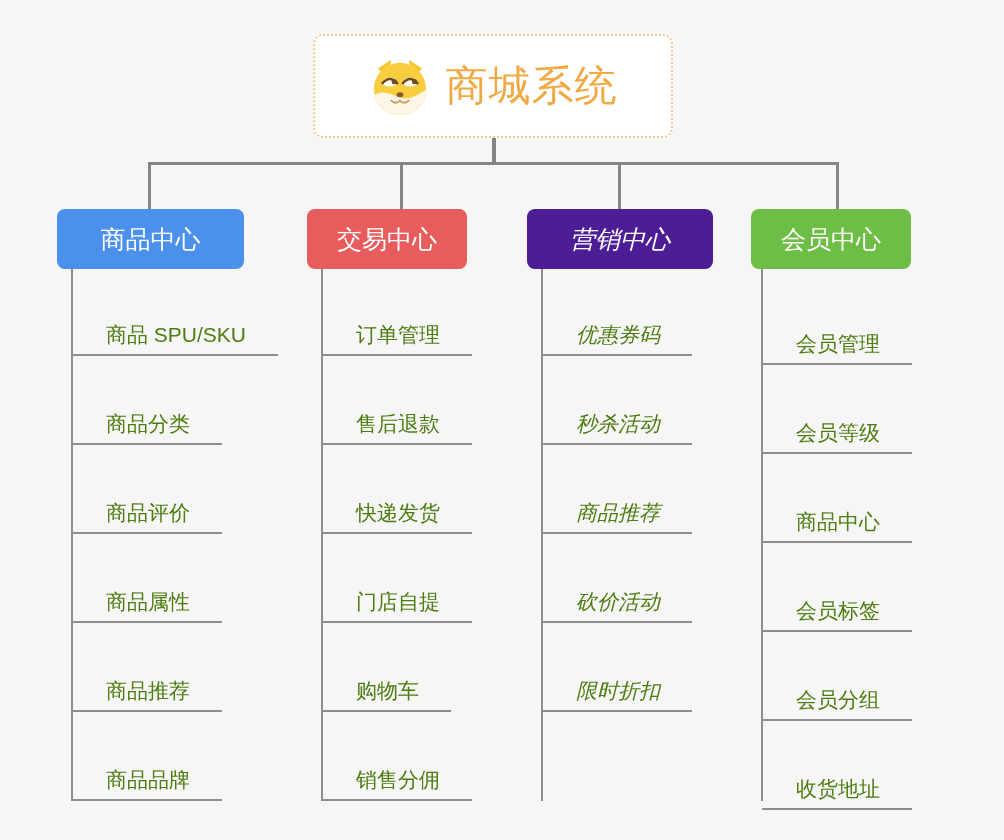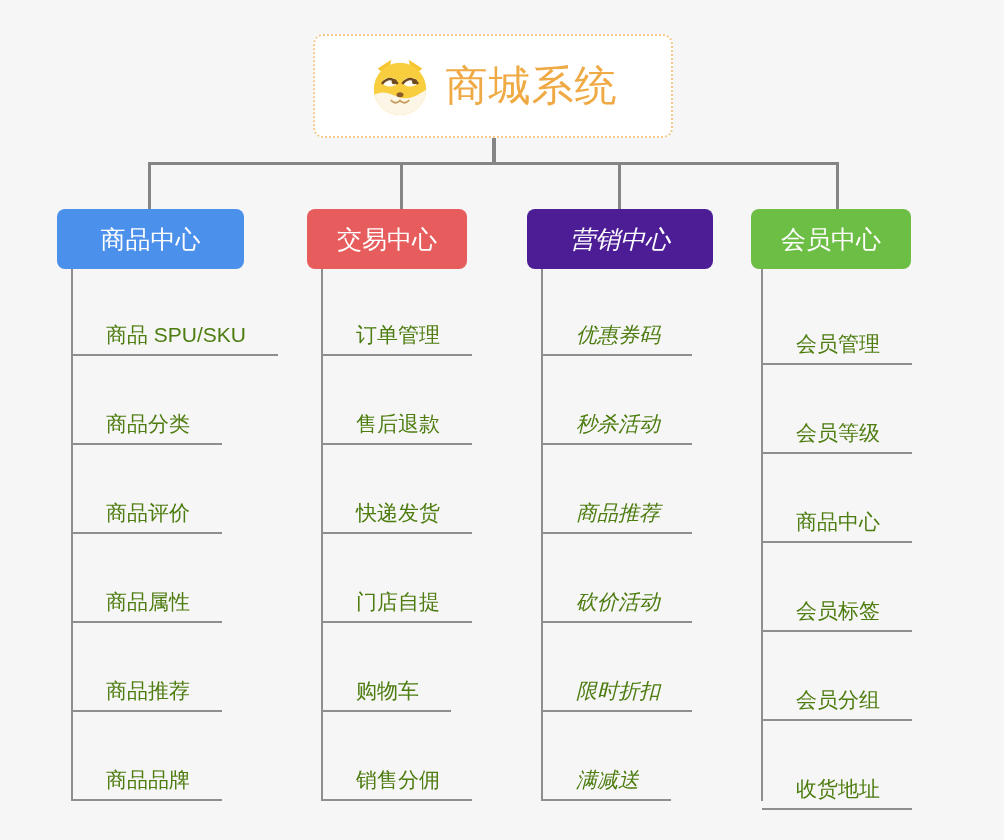--- a/index.html
+++ b/index.html
@@ -147,21 +147,20 @@
   <div class="leaf col-2 row-3">快递发货</div>
   <div class="leaf col-2 row-5">购物车</div>
   <div class="leaf col-2 row-4">门店自提</div>
   <div class="leaf col-2 row-6">销售分佣</div>
 
   <div class="leaf col-3 row-1">优惠券码</div>
   <div class="leaf col-3 row-2">秒杀活动</div>
   <div class="leaf col-3 row-3">商品推荐</div>
   <div class="leaf col-3 row-4">砍价活动</div>
   <div class="leaf col-3 row-5">限时折扣</div>
-  <div class="leaf col-3 row-6">满减送</div>
 
   <div class="leaf col-4 row-1">会员管理</div>
   <div class="leaf col-4 row-2">会员等级</div>
   <div class="leaf col-4 row-3">商品中心</div>
   <div class="leaf col-4 row-5">会员分组</div>
   <div class="leaf col-4 row-4">会员标签</div>
   <div class="leaf col-4 row-6">收货地址</div>
 
 </div>
 

